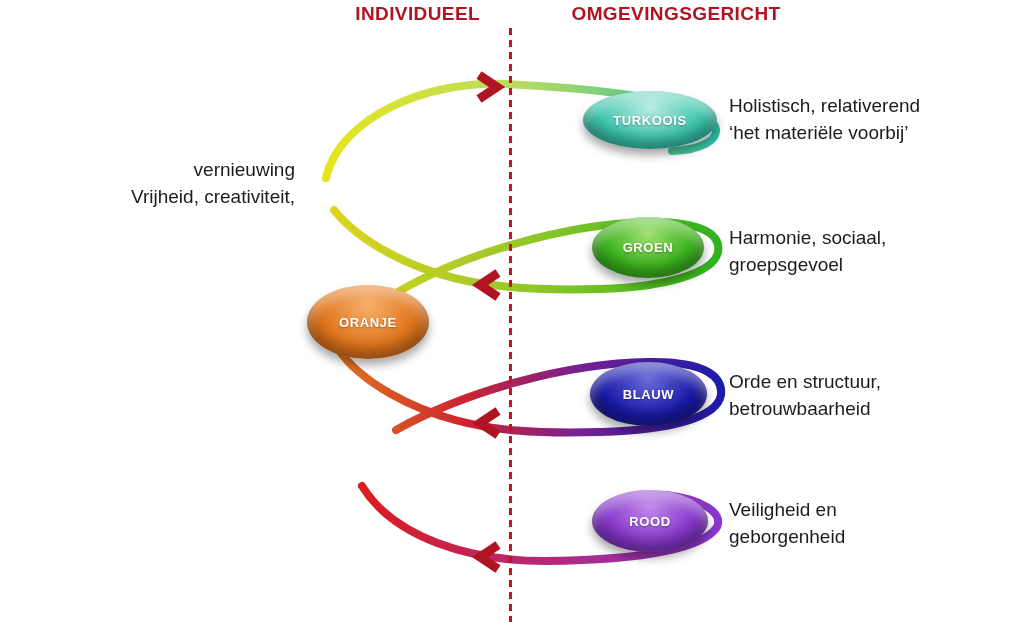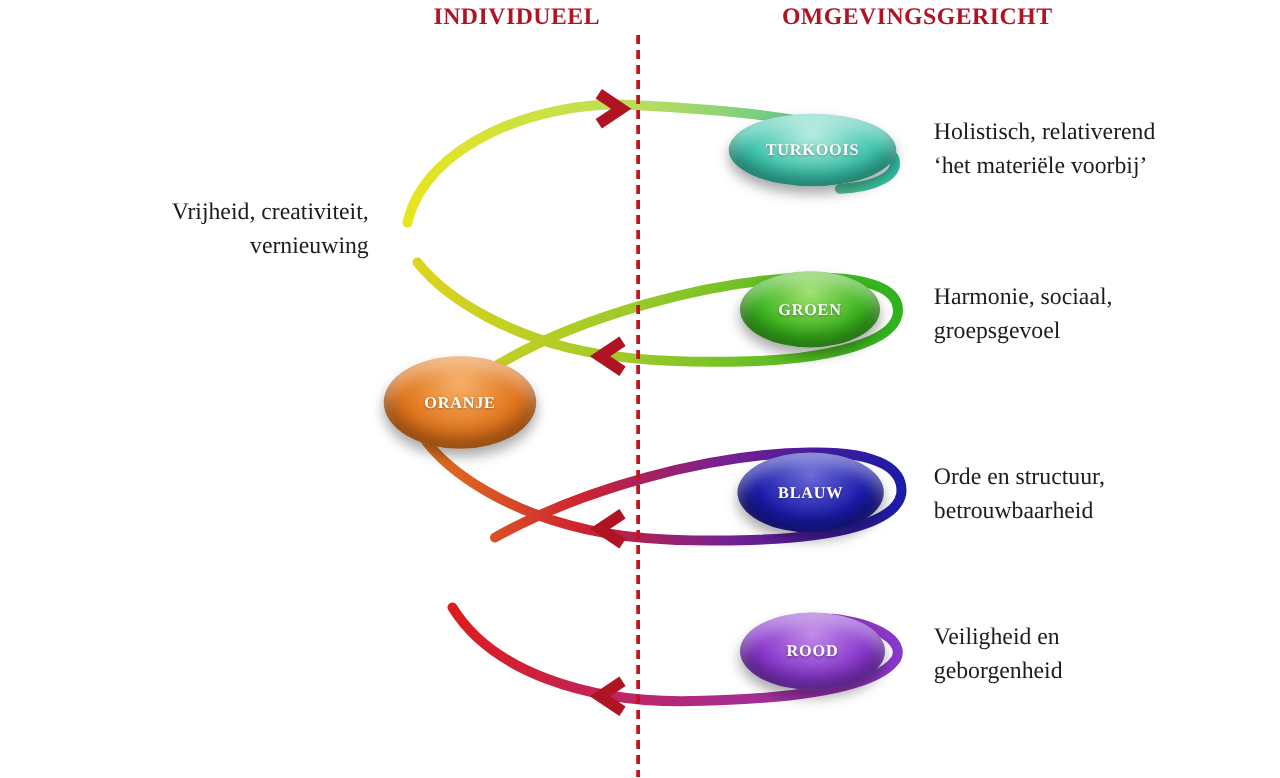--- a/index.html
+++ b/index.html
@@ -1,25 +1,25 @@
 <!DOCTYPE html>
 <html><head>
 <meta charset="utf-8">
 <style>
   html,body { margin:0; padding:0; background:#ffffff; }
   .canvas {
     position:relative; width:1024px; height:622px; overflow:hidden;
-    background:#ffffff; font-family:Liberation Serif, serif;
+    background:#ffffff; font-family:Liberation Sans, sans-serif;
   }
   .col-header {
     position:absolute; top:3px; font-size:19px; font-weight:bold;
     color:#b01322; letter-spacing:.4px;
   }
   .col-header.left  { left:300px; width:180px; text-align:right; }
-  .col-header.right { left:542px; width:300px; text-align:right; }
+  .col-header.right { left:526px; width:300px; text-align:center; }
   .center-line {
     position:absolute; left:509px; top:28px; width:3px; height:594px;
     background:repeating-linear-gradient(to bottom, #c41220 0 7px, transparent 7px 12px);
   }
   svg.arcs { position:absolute; left:0; top:0; }
   .oval {
     position:absolute; border-radius:50%;
     display:flex; align-items:center; justify-content:center;
     box-shadow:0 6px 10px rgba(0,0,0,.35),
                inset 0 -10px 14px rgba(0,0,0,.28),
@@ -34,21 +34,21 @@
   .oval-geel     { background:radial-gradient(ellipse at 50% 28%, #f4f290 0%, #d8d41c 55%, #9a9a08 100%); }
   .oval-groen    { background:radial-gradient(ellipse at 50% 28%, #a0e070 0%, #3cb41e 55%, #1f7e0e 100%); }
   .oval-oranje   { background:radial-gradient(ellipse at 50% 28%, #f6b068 0%, #e0761e 55%, #a84e0c 100%); }
   .oval-blauw    { background:radial-gradient(ellipse at 50% 28%, #6a6ad8 0%, #1b1baa 55%, #0d0d66 100%); }
   .oval-rood     { background:radial-gradient(ellipse at 50% 28%, #f57070 0%, #dd1c1c 55%, #9d0e0e 100%); }
   .oval-paars    { background:radial-gradient(ellipse at 50% 28%, #c08ae8 0%, #8838cc 55%, #5a1c90 100%); }
   .desc {
     position:absolute; font-size:19px; line-height:27px; color:#1c1c1c;
   }
   .desc-left  { left:45px;  width:250px; text-align:right; }
-  .desc-right { left:747px; width:270px; text-align:left; }
+  .desc-right { left:729px; width:270px; text-align:left; }
 </style>
 </head>
 <body>
 
 <div class="canvas">
 
   <div class="col-header left">INDIVIDUEEL</div>
   <div class="col-header right">OMGEVINGSGERICHT</div>
 
   <svg class="arcs" width="1024" height="622" viewBox="0 0 1024 622">
@@ -116,17 +116,17 @@
   <div class="desc desc-right" style="top:368px">
     <div>Orde en structuur,</div>
     <div>betrouwbaarheid</div>
   </div>
   <div class="desc desc-right" style="top:496px">
     <div>Veiligheid en</div>
     <div>geborgenheid</div>
   </div>
 
   <div class="desc desc-left" style="top:156px">
+    <div>vernieuwing</div>
     <div>Vrijheid, creativiteit,</div>
-    <div>vernieuwing</div>
   </div>
 
 </div>
 
 </body></html>

